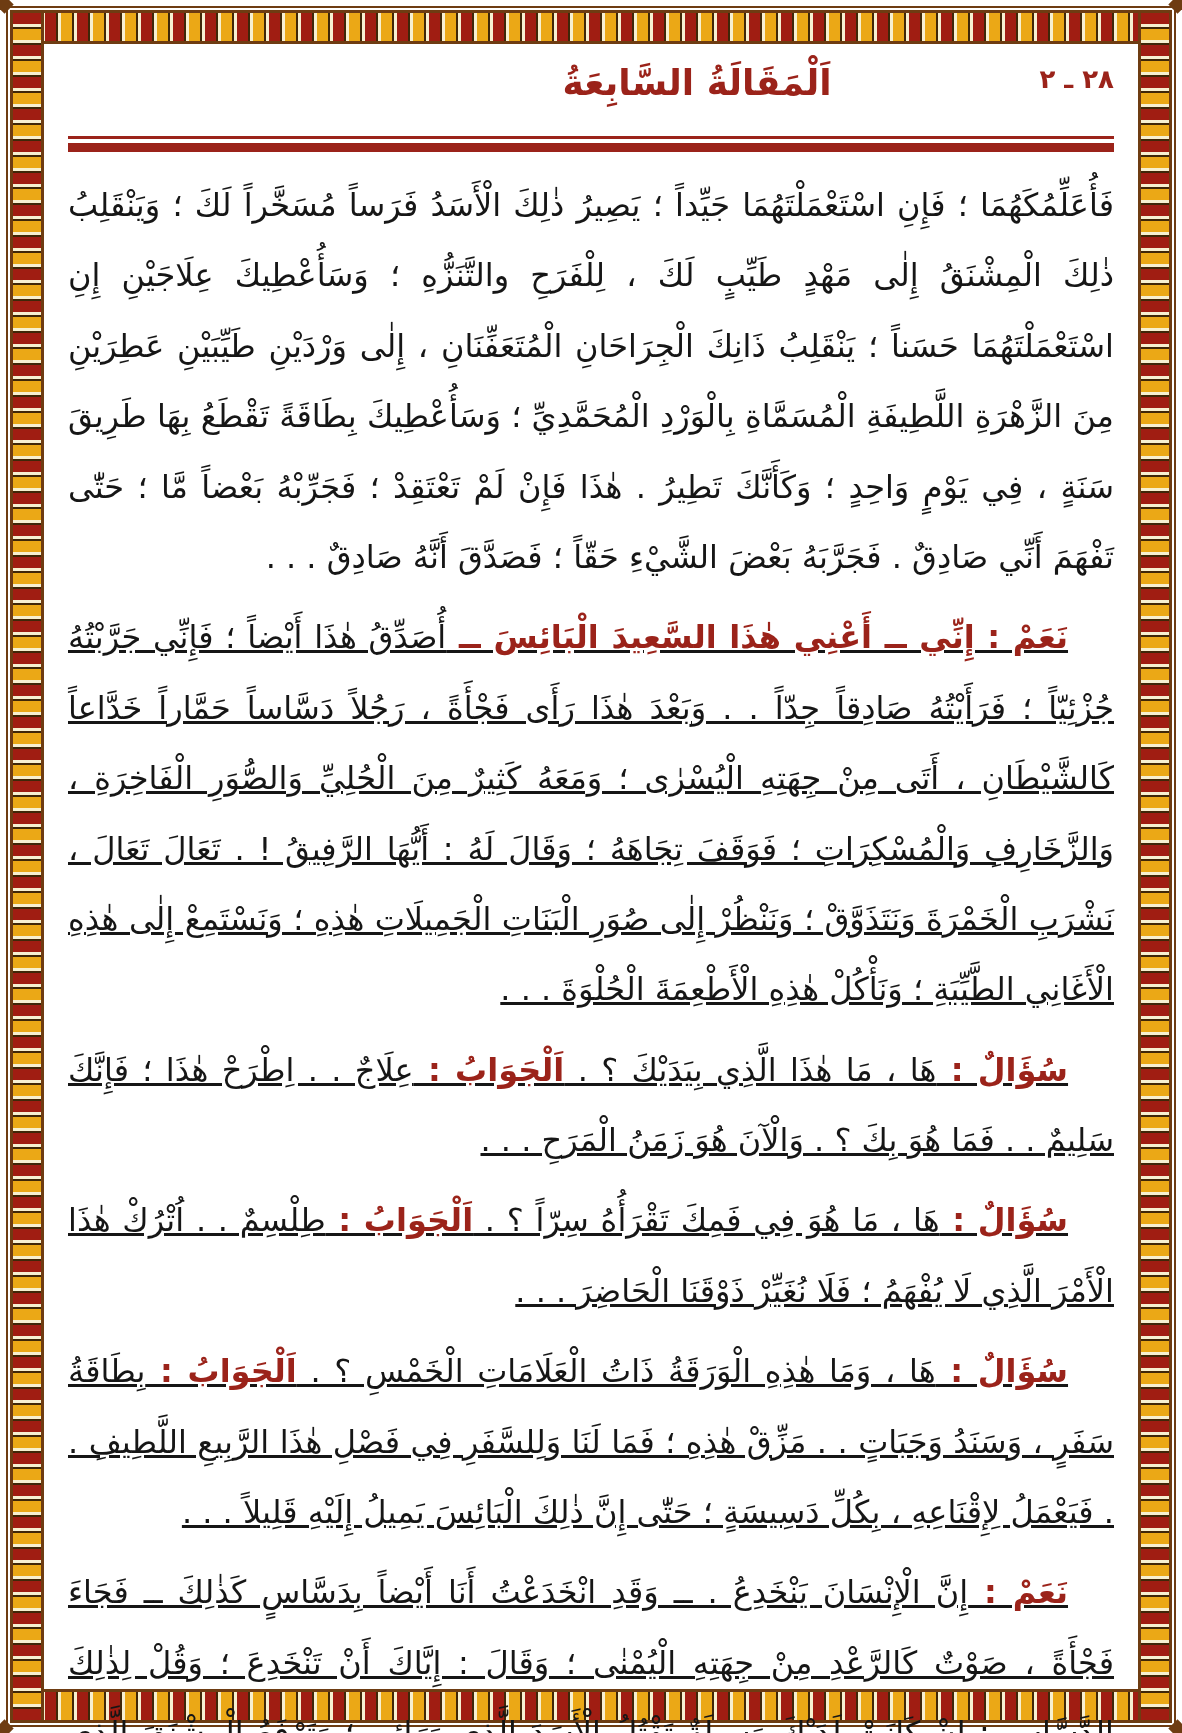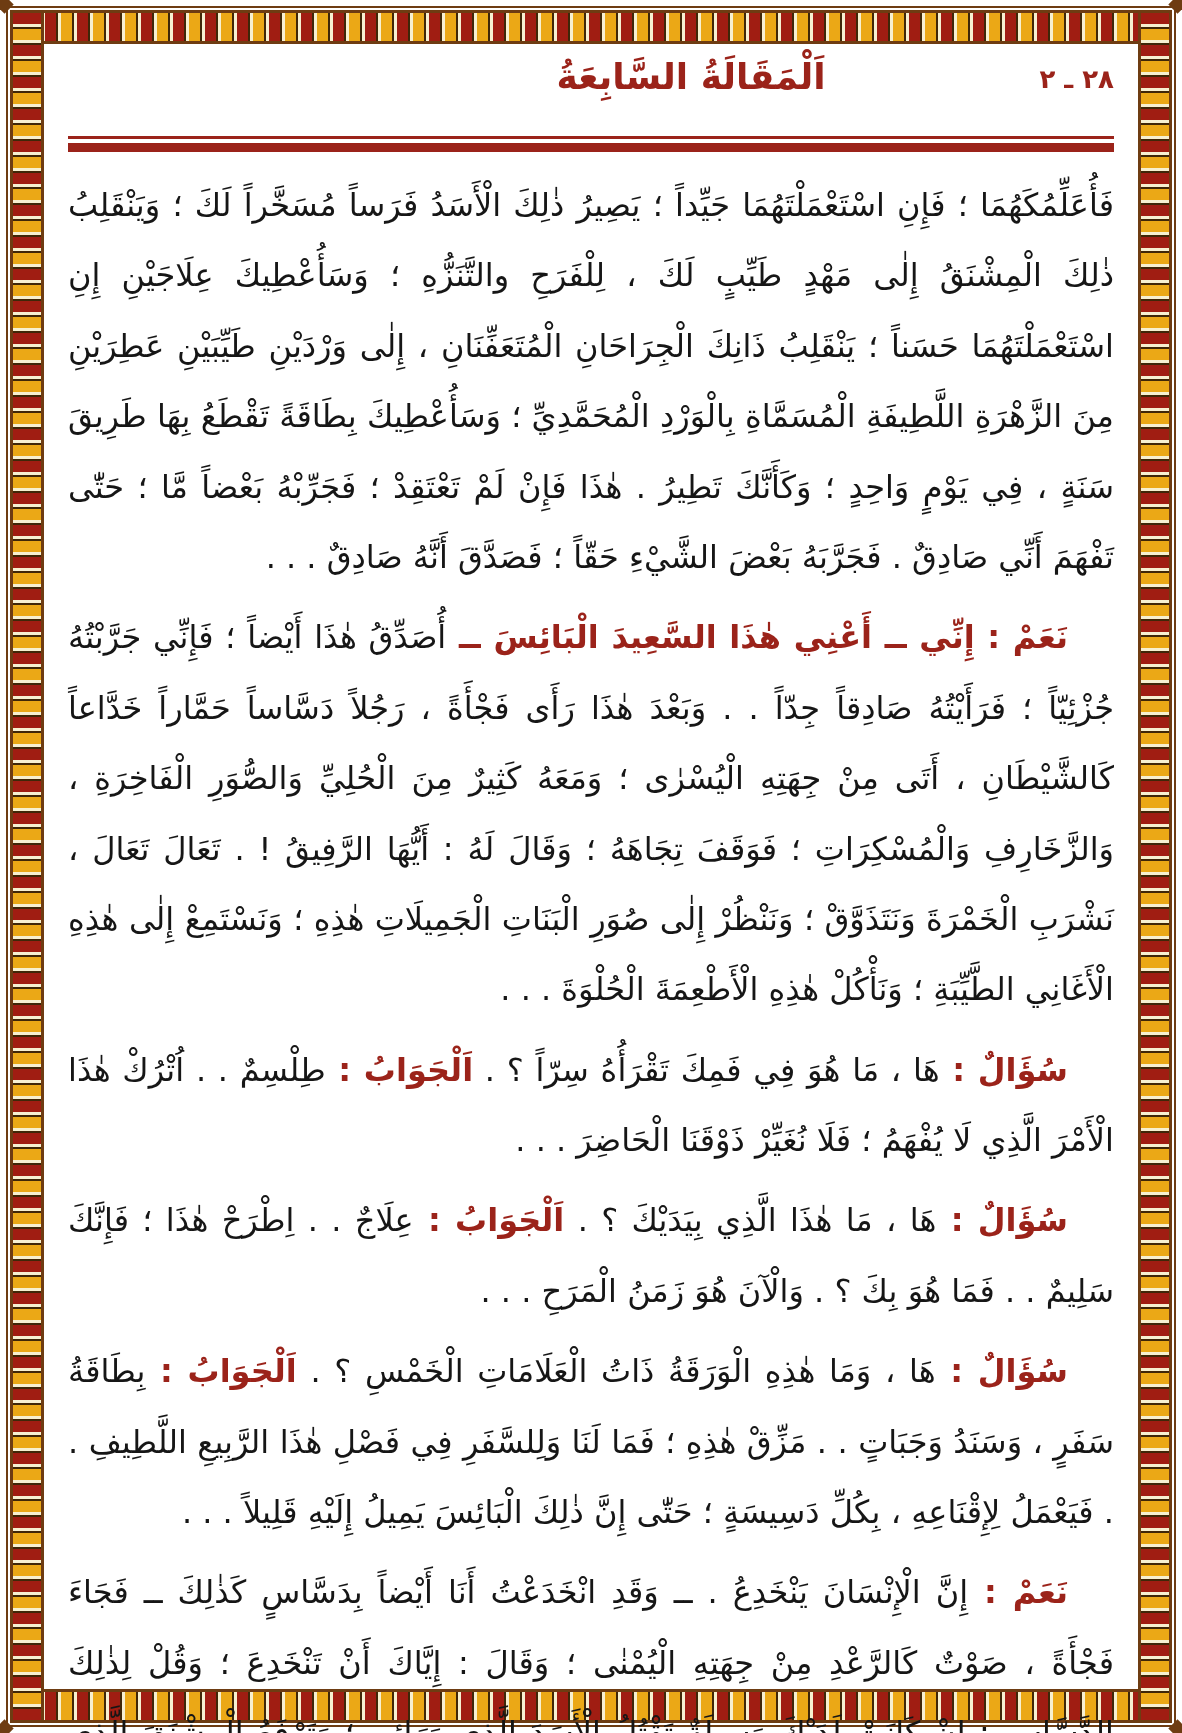--- a/index.html
+++ b/index.html
@@ -38,38 +38,38 @@
     color:var(--ink,#161616);
   }
   .header{position:relative;height:78px;}
   .page-number{
     position:absolute;right:0;top:14px;
     font-size:26px;font-weight:bold;color:var(--accent,#9B231A);
     letter-spacing:2px;
   }
   .title{
     position:absolute;left:calc(50% + 100px);transform:translateX(-50%);
-    top:6px;margin:0;
+    top:6px;margin:6px;
     font-size:36px;font-weight:bold;color:var(--accent,#9B231A);
     white-space:nowrap;
   }
   .rule{margin-top:8px;}
   .rule .thin{height:3px;background:var(--accent,#9B231A);}
   .rule .gap{height:4px;}
   .rule .thick{height:9px;background:var(--accent,#9B231A);}
 
   .body-text{
     margin-top:18px;
     font-size:32px;
     line-height:2.2;
     text-align:justify;
     text-justify:inter-word;
   }
   .para{margin:0 0 10px 0;}
-  .para.indent{text-indent:46px;}
+  .para.indent{text-indent:46px;text-decoration:underline;}
   .seg{color:var(--ink,#161616);}
   .seg.red{color:var(--accent,#9B231A);font-weight:bold;}
 </style>
 </head>
 <body>
 
 <div class="page">
 
   <div class="outer-line"></div>
   <div class="band h top"></div>
@@ -90,20 +90,20 @@
 
     <div class="rule">
       <div class="thin"></div>
       <div class="gap"></div>
       <div class="thick"></div>
     </div>
 
     <main class="body-text" id="paragraphs">
         <p class="para"><span class="seg">فَأُعَلِّمُكَهُمَا ؛ فَإِنِ اسْتَعْمَلْتَهُمَا جَيِّداً ؛ يَصِيرُ ذٰلِكَ الْأَسَدُ فَرَساً مُسَخَّراً لَكَ ؛ وَيَنْقَلِبُ ذٰلِكَ الْمِشْنَقُ إِلٰى مَهْدٍ طَيِّبٍ لَكَ ، لِلْفَرَحِ والتَّنَزُّهِ ؛ وَسَأُعْطِيكَ عِلَاجَيْنِ إِنِ اسْتَعْمَلْتَهُمَا حَسَناً ؛ يَنْقَلِبُ ذَانِكَ الْجِرَاحَانِ الْمُتَعَفِّنَانِ ، إِلٰى وَرْدَيْنِ طَيِّبَيْنِ عَطِرَيْنِ مِنَ الزَّهْرَةِ اللَّطِيفَةِ الْمُسَمَّاةِ بِالْوَرْدِ الْمُحَمَّدِيِّ ؛ وَسَأُعْطِيكَ بِطَاقَةً تَقْطَعُ بِهَا طَرِيقَ سَنَةٍ ، فِي يَوْمٍ وَاحِدٍ ؛ وَكَأَنَّكَ تَطِيرُ . هٰذَا فَإِنْ لَمْ تَعْتَقِدْ ؛ فَجَرِّبْهُ بَعْضاً مَّا ؛ حَتّٰى تَفْهَمَ أَنِّي صَادِقٌ . فَجَرَّبَهُ بَعْضَ الشَّيْءِ حَقّاً ؛ فَصَدَّقَ أَنَّهُ صَادِقٌ . . .</span></p>
         <p class="para indent"><span class="seg red">نَعَمْ : إِنِّي ــ أَعْنِي هٰذَا السَّعِيدَ الْبَائِسَ ــ </span><span class="seg">أُصَدِّقُ هٰذَا أَيْضاً ؛ فَإِنِّي جَرَّبْتُهُ جُزْئِيّاً ؛ فَرَأَيْتُهُ صَادِقاً جِدّاً . . وَبَعْدَ هٰذَا رَأَى فَجْأَةً ، رَجُلاً دَسَّاساً حَمَّاراً خَدَّاعاً كَالشَّيْطَانِ ، أَتَى مِنْ جِهَتِهِ الْيُسْرٰى ؛ وَمَعَهُ كَثِيرٌ مِنَ الْحُلِيِّ وَالصُّوَرِ الْفَاخِرَةِ ، وَالزَّخَارِفِ وَالْمُسْكِرَاتِ ؛ فَوَقَفَ تِجَاهَهُ ؛ وَقَالَ لَهُ : أَيُّهَا الرَّفِيقُ ! . تَعَالَ تَعَالَ ، نَشْرَبِ الْخَمْرَةَ وَنَتَذَوَّقْ ؛ وَنَنْظُرْ إِلٰى صُوَرِ الْبَنَاتِ الْجَمِيلَاتِ هٰذِهِ ؛ وَنَسْتَمِعْ إِلٰى هٰذِهِ الْأَغَانِي الطَّيِّبَةِ ؛ وَنَأْكُلْ هٰذِهِ الْأَطْعِمَةَ الْحُلْوَةَ . . .</span></p>
+        <p class="para indent"><span class="seg red">سُؤَالٌ : </span><span class="seg">هَا ، مَا هٰذَا الَّذِي بِيَدَيْكَ ؟ . </span><span class="seg red">اَلْجَوَابُ : </span><span class="seg">عِلَاجٌ . . اِطْرَحْ هٰذَا ؛ فَإِنَّكَ سَلِيمٌ . . فَمَا هُوَ بِكَ ؟ . وَالْآنَ هُوَ زَمَنُ الْمَرَحِ . . .</span></p>
         <p class="para indent"><span class="seg red">سُؤَالٌ : </span><span class="seg">هَا ، مَا هُوَ فِي فَمِكَ تَقْرَأُهُ سِرّاً ؟ . </span><span class="seg red">اَلْجَوَابُ : </span><span class="seg">طِلْسِمٌ . . اُتْرُكْ هٰذَا الْأَمْرَ الَّذِي لَا يُفْهَمُ ؛ فَلَا نُغَيِّرْ ذَوْقَنَا الْحَاضِرَ . . .</span></p>
-        <p class="para indent"><span class="seg red">سُؤَالٌ : </span><span class="seg">هَا ، مَا هٰذَا الَّذِي بِيَدَيْكَ ؟ . </span><span class="seg red">اَلْجَوَابُ : </span><span class="seg">عِلَاجٌ . . اِطْرَحْ هٰذَا ؛ فَإِنَّكَ سَلِيمٌ . . فَمَا هُوَ بِكَ ؟ . وَالْآنَ هُوَ زَمَنُ الْمَرَحِ . . .</span></p>
         <p class="para indent"><span class="seg red">سُؤَالٌ : </span><span class="seg">هَا ، وَمَا هٰذِهِ الْوَرَقَةُ ذَاتُ الْعَلَامَاتِ الْخَمْسِ ؟ . </span><span class="seg red">اَلْجَوَابُ : </span><span class="seg">بِطَاقَةُ سَفَرٍ ، وَسَنَدُ وَجَبَاتٍ . . مَزِّقْ هٰذِهِ ؛ فَمَا لَنَا وَلِلسَّفَرِ فِي فَصْلِ هٰذَا الرَّبِيعِ اللَّطِيفِ . . فَيَعْمَلُ لِإِقْنَاعِهِ ، بِكُلِّ دَسِيسَةٍ ؛ حَتّٰى إِنَّ ذٰلِكَ الْبَائِسَ يَمِيلُ إِلَيْهِ قَلِيلاً . . .</span></p>
         <p class="para indent"><span class="seg red">نَعَمْ : </span><span class="seg">إِنَّ الْإِنْسَانَ يَنْخَدِعُ . ــ وَقَدِ انْخَدَعْتُ أَنَا أَيْضاً بِدَسَّاسٍ كَذٰلِكَ ــ فَجَاءَ فَجْأَةً ، صَوْتٌ كَالرَّعْدِ مِنْ جِهَتِهِ الْيُمْنٰى ؛ وَقَالَ : إِيَّاكَ أَنْ تَنْخَدِعَ ؛ وَقُلْ لِذٰلِكَ الدَّسَّاسِ : إِنْ كَانَتْ لَدَيْكَ وَسِيلَةٌ تَقْتُلُ الْأَسَدَ الَّذِي وَرَائِي ؛ وَتَرْفَعُ الْمِشْنَقَ الَّذِي أَمَامِي ؛ وَتَدْفَعُ الْجُرْحَيْنِ اللَّذَيْنِ فِي يَمِينِي وَيَسَارِي ؛ وَتَمْنَعُ السَّفَرَ الَّذِي قُدَّامِي ؛ وَكُنْتَ تَجِدُهَا ، فَافْعَلْ ذٰلِكَ ؛ وَأَظْهِرْهُ</span></p>
       </main>
 
   </div>
 </div>
 
 </body></html>

